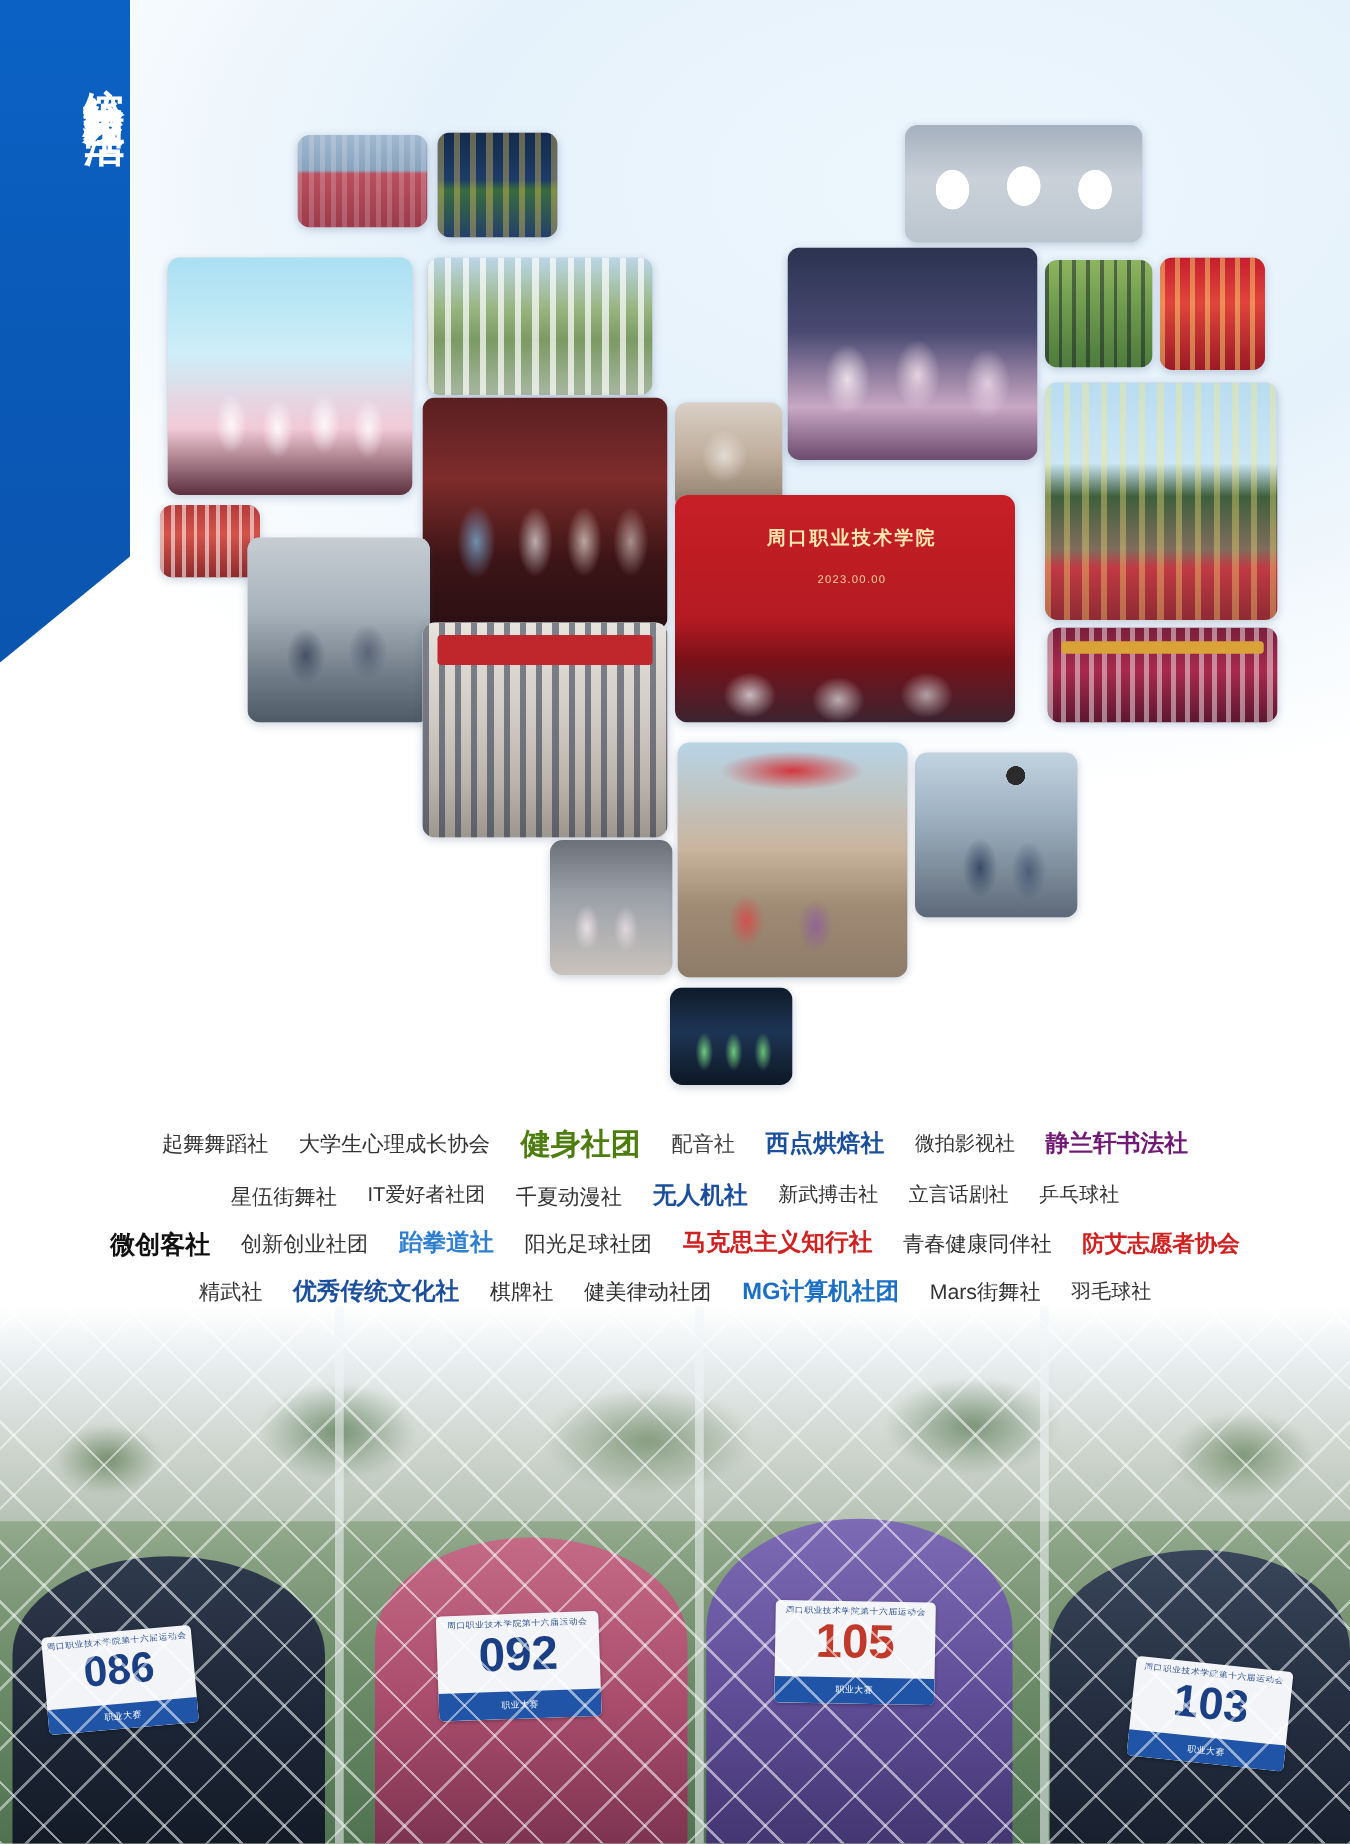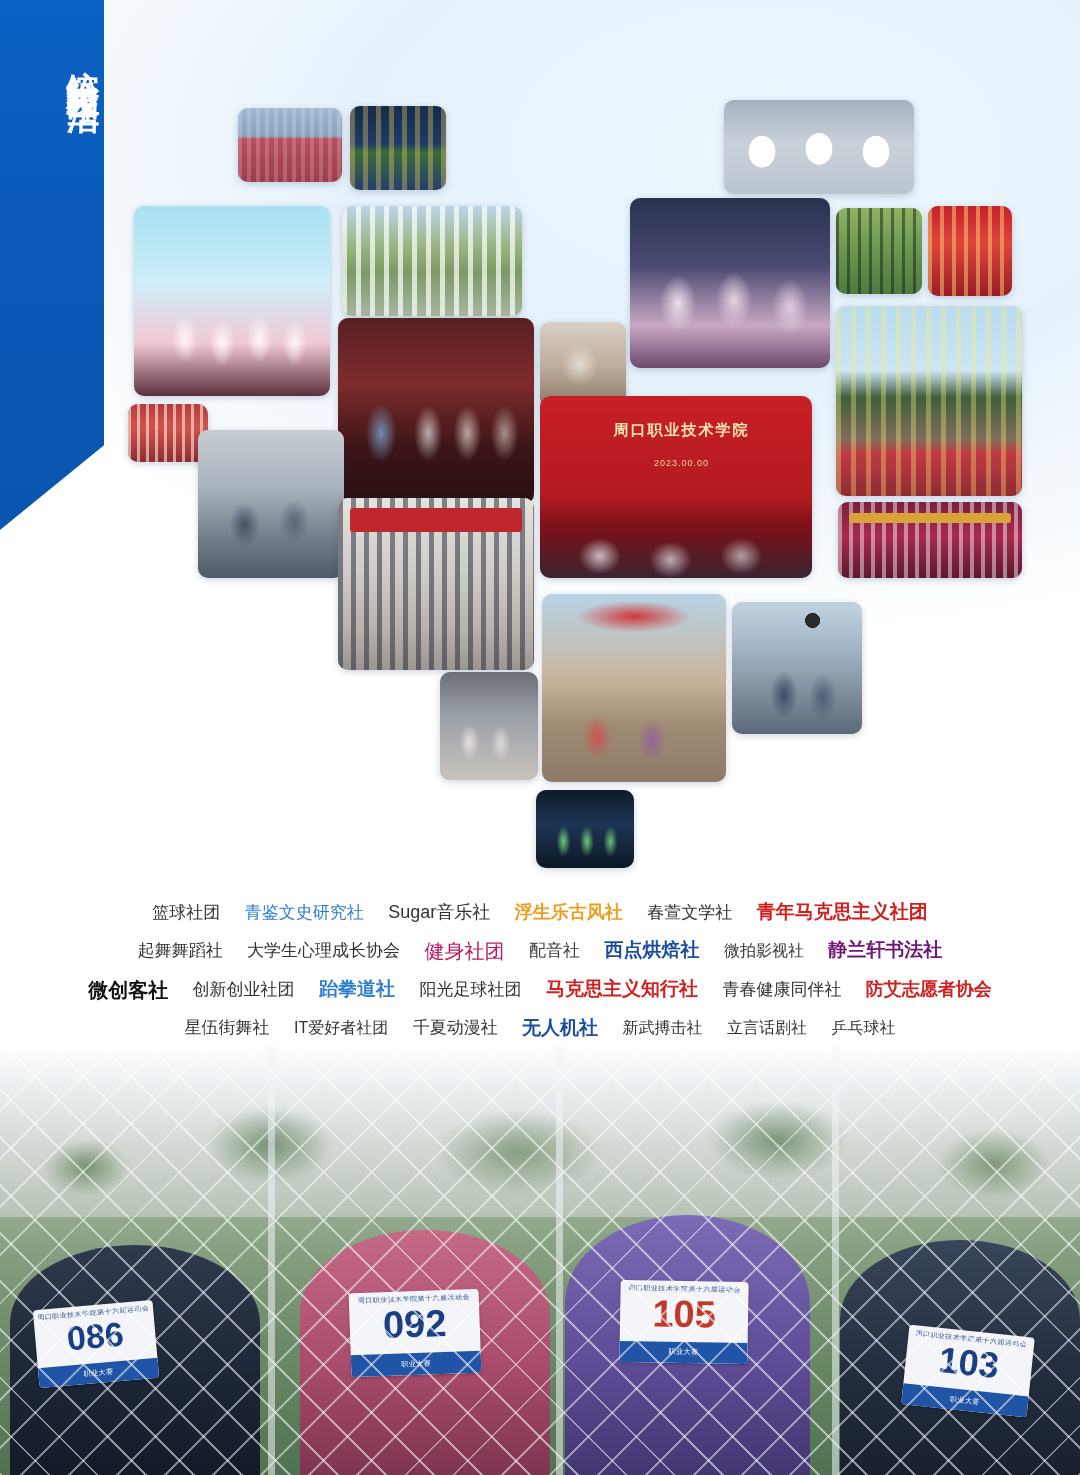--- a/index.html
+++ b/index.html
@@ -236,60 +236,52 @@
     <i style="background:linear-gradient(180deg,#101a2a 0%,#1d3554 45%,#0d1724 100%);"></i>
     <div class="ov" style="background:
       radial-gradient(10px 22px at 28% 66%, rgba(120,220,130,.9), transparent 70%),
       radial-gradient(10px 22px at 52% 66%, rgba(120,220,130,.9), transparent 70%),
       radial-gradient(10px 22px at 76% 66%, rgba(120,220,130,.85), transparent 70%);"></div>
   </div>
 </div>
 
 <div class="clubs">
 
-  <div class="clubline">
-    <span class="club" style="color:#333333;font-size:17px;font-weight:400;">篮球社团</span>
-    <span class="club" style="color:#2f7fd0;font-size:17px;font-weight:400;">青鉴文史研究社</span>
-    <span class="club" style="color:#333333;font-size:18px;font-weight:400;">Sugar音乐社</span>
-    <span class="club" style="color:#e8a020;font-size:18px;font-weight:700;">浮生乐古风社</span>
-    <span class="club" style="color:#333333;font-size:17px;font-weight:400;">春萱文学社</span>
-    <span class="club" style="color:#d02020;font-size:19px;font-weight:700;">青年马克思主义社团</span>
-  </div>
 
   <div class="clubline">
     <span class="club" style="color:#333333;font-size:17px;font-weight:400;">起舞舞蹈社</span>
     <span class="club" style="color:#333333;font-size:17px;font-weight:400;">大学生心理成长协会</span>
-    <span class="club" style="color:#be185d;font-size:20px;font-weight:400;">健身社团</span>
+    <span class="club" style="color:#4d7c0f;font-size:24px;font-weight:700;">健身社团</span>
     <span class="club" style="color:#404040;font-size:17px;font-weight:400;">配音社</span>
     <span class="club" style="color:#1b4f9c;font-size:19px;font-weight:700;">西点烘焙社</span>
     <span class="club" style="color:#333333;font-size:16px;font-weight:400;">微拍影视社</span>
     <span class="club" style="color:#701a75;font-size:19px;font-weight:700;">静兰轩书法社</span>
+  </div>
+
+  <div class="clubline">
+    <span class="club" style="color:#333333;font-size:17px;font-weight:400;">星伍街舞社</span>
+    <span class="club" style="color:#333333;font-size:16px;font-weight:400;">IT爱好者社团</span>
+    <span class="club" style="color:#333333;font-size:17px;font-weight:400;">千夏动漫社</span>
+    <span class="club" style="color:#1b4f9c;font-size:19px;font-weight:700;">无人机社</span>
+    <span class="club" style="color:#333333;font-size:16px;font-weight:400;">新武搏击社</span>
+    <span class="club" style="color:#333333;font-size:16px;font-weight:400;">立言话剧社</span>
+    <span class="club" style="color:#333333;font-size:16px;font-weight:400;">乒乓球社</span>
   </div>
 
   <div class="clubline">
     <span class="club" style="color:#111111;font-size:20px;font-weight:700;">微创客社</span>
     <span class="club" style="color:#333333;font-size:17px;font-weight:400;">创新创业社团</span>
     <span class="club" style="color:#2f7fd0;font-size:19px;font-weight:700;">跆拳道社</span>
     <span class="club" style="color:#333333;font-size:17px;font-weight:400;">阳光足球社团</span>
     <span class="club" style="color:#d02020;font-size:19px;font-weight:700;">马克思主义知行社</span>
     <span class="club" style="color:#333333;font-size:17px;font-weight:400;">青春健康同伴社</span>
     <span class="club" style="color:#d02020;font-size:18px;font-weight:700;">防艾志愿者协会</span>
   </div>
 
   <div class="clubline">
-    <span class="club" style="color:#333333;font-size:17px;font-weight:400;">星伍街舞社</span>
-    <span class="club" style="color:#333333;font-size:16px;font-weight:400;">IT爱好者社团</span>
-    <span class="club" style="color:#333333;font-size:17px;font-weight:400;">千夏动漫社</span>
-    <span class="club" style="color:#1b4f9c;font-size:19px;font-weight:700;">无人机社</span>
-    <span class="club" style="color:#333333;font-size:16px;font-weight:400;">新武搏击社</span>
-    <span class="club" style="color:#333333;font-size:16px;font-weight:400;">立言话剧社</span>
-    <span class="club" style="color:#333333;font-size:16px;font-weight:400;">乒乓球社</span>
-  </div>
-
-  <div class="clubline">
     <span class="club" style="color:#333333;font-size:17px;font-weight:400;">精武社</span>
     <span class="club" style="color:#1b4f9c;font-size:19px;font-weight:700;">优秀传统文化社</span>
     <span class="club" style="color:#333333;font-size:17px;font-weight:400;">棋牌社</span>
     <span class="club" style="color:#333333;font-size:17px;font-weight:400;">健美律动社团</span>
     <span class="club" style="color:#1b6fc4;font-size:19px;font-weight:700;">MG计算机社团</span>
     <span class="club" style="color:#333333;font-size:17px;font-weight:400;">Mars街舞社</span>
     <span class="club" style="color:#333333;font-size:16px;font-weight:400;">羽毛球社</span>
   </div>
 
   <div class="clubline">

